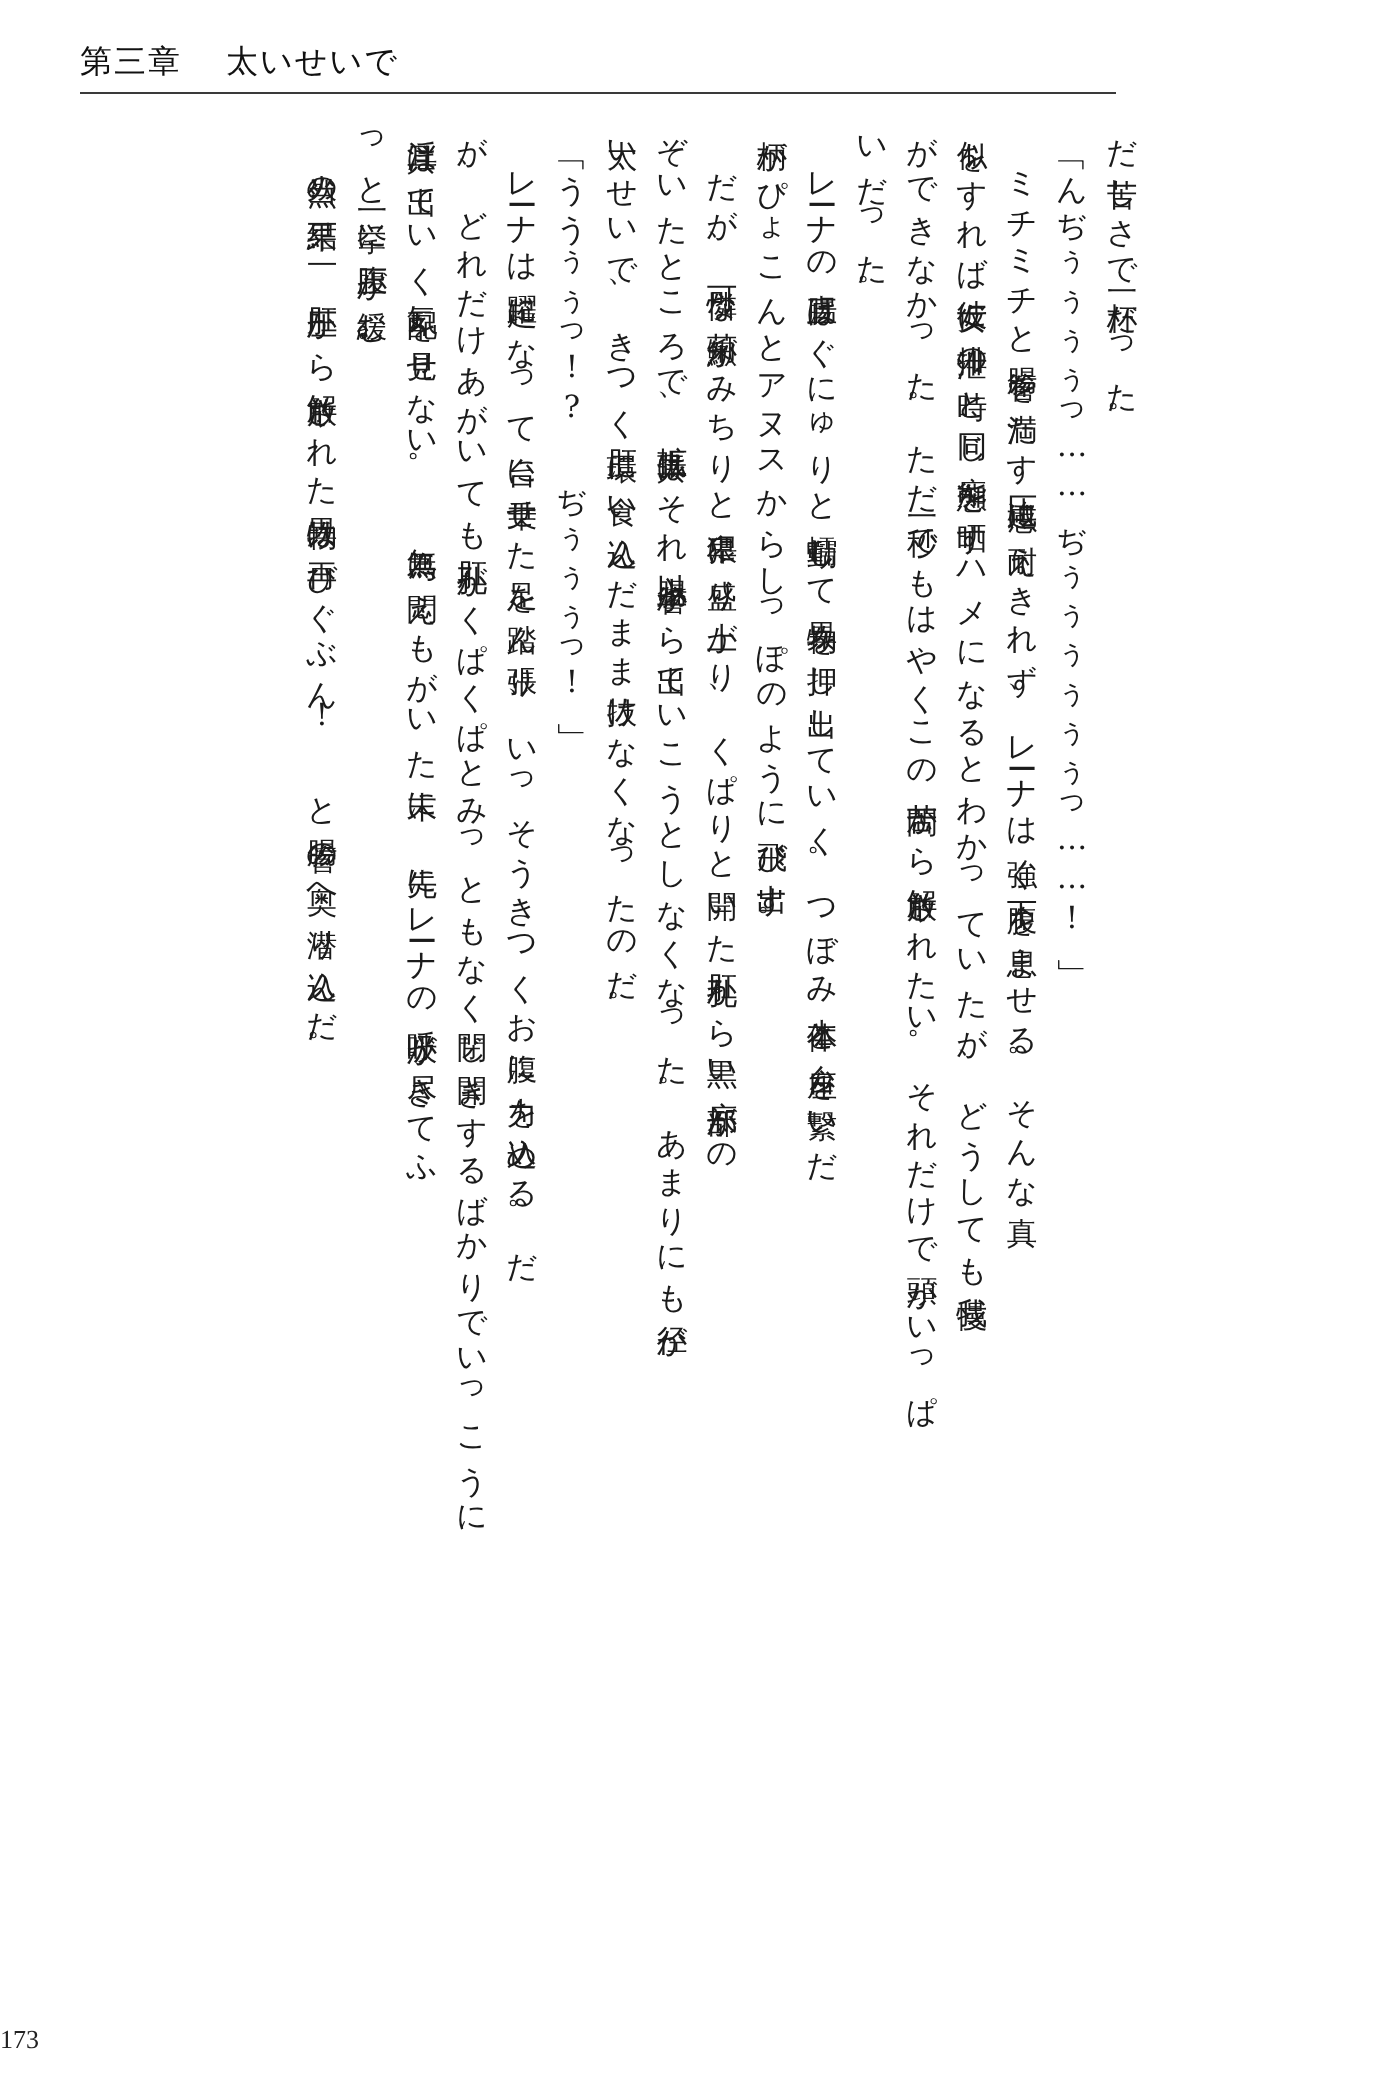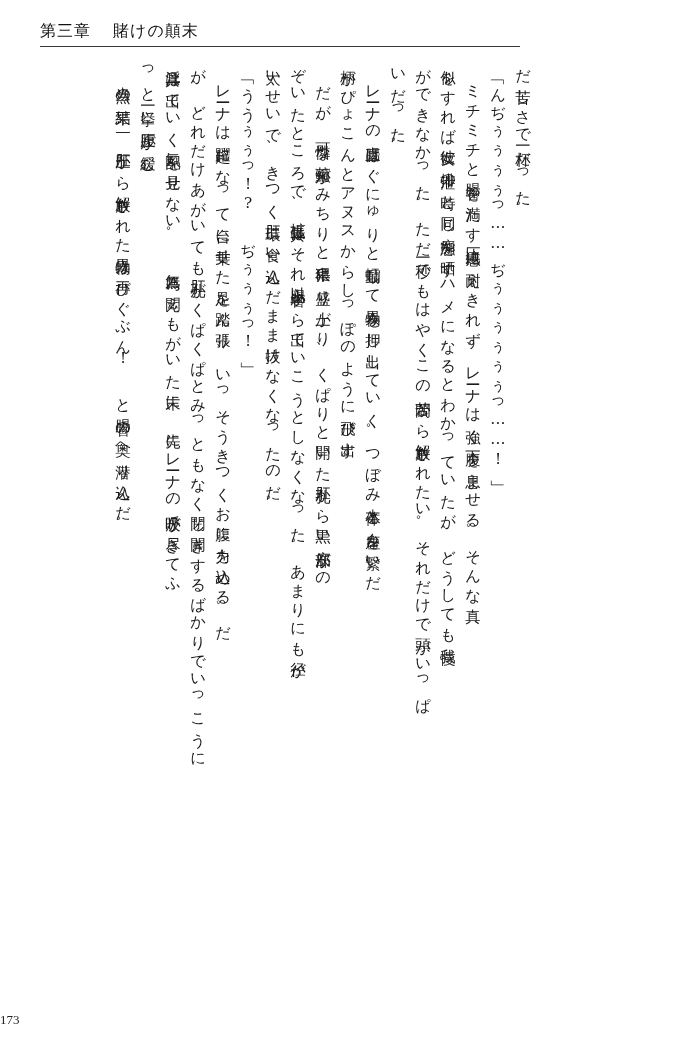--- a/index.html
+++ b/index.html
@@ -8,20 +8,21 @@
     background: #ffffff;
   }
   .page {
     position: relative;
     width: 560px;
     height: 1050px;
     background: #ffffff;
     overflow: hidden;
     font-family: "DejaVu Serif", "Liberation Serif", serif;
     color: #1a1a1a;
+    padding-left: 38px;
   }
   .header {
     position: absolute;
     top: 16px;
     left: 40px;
     right: 40px;
     height: 30px;
     display: flex;
     align-items: center;
   }
@@ -84,21 +85,21 @@
     font-family: "Liberation Serif", serif;
   }
 </style>
 </head>
 <body>
 
 <div class="page">
 
   <div class="header">
     <span class="chapter-label">第三章</span>
-    <span class="chapter-title">賭けの顛末</span>
+    <span class="chapter-title">太いせいで</span>
   </div>
   <div class="header-rule"></div>
 
   <div class="body-area">
       <div class="vline">だ苦しさで一杯だった。</div>
       <div class="vline indent">「んぢぅぅぅぅっ……ぢぅぅぅぅぅぅっ……!」</div>
       <div class="vline indent">ミチミチと腸管を満たす圧迫感に耐えきれず、レーナは強く下腹を息ませる。そんな真</div>
       <div class="vline">似をすれば彼女に排泄の時と同じ痴態を晒すハメになるとわかっていたが、どうしても我慢</div>
       <div class="vline">ができなかった。ただ一秒でもはやくこの苦悶から解放されたい。それだけで頭がいっぱ</div>
       <div class="vline">いだった。</div>

